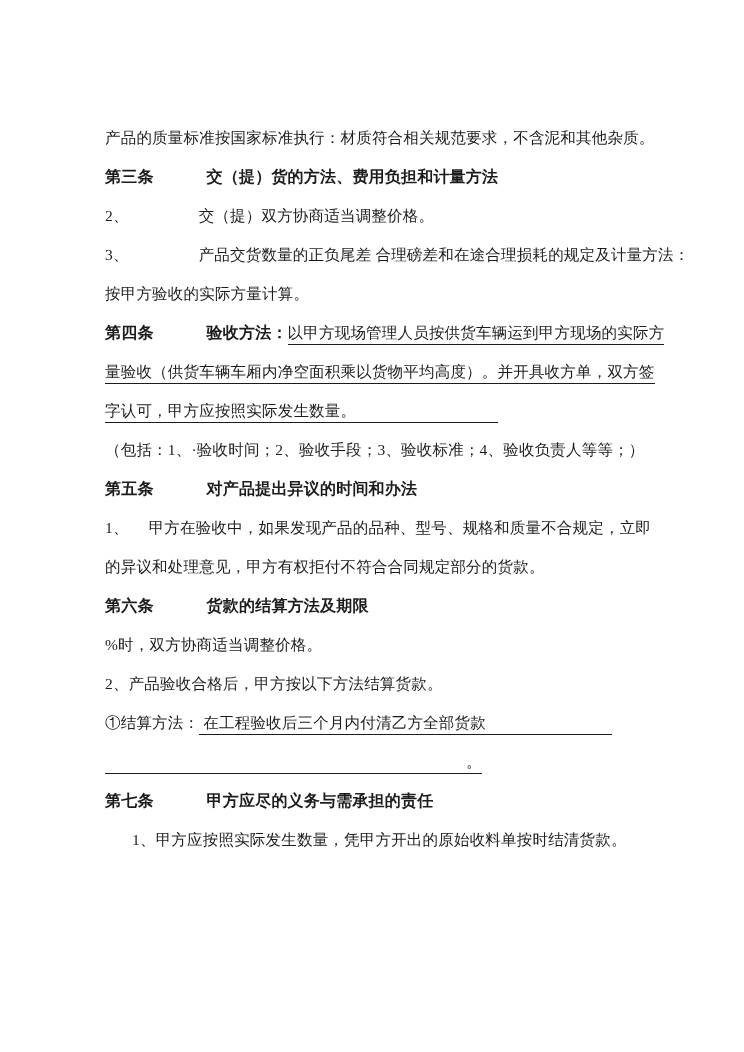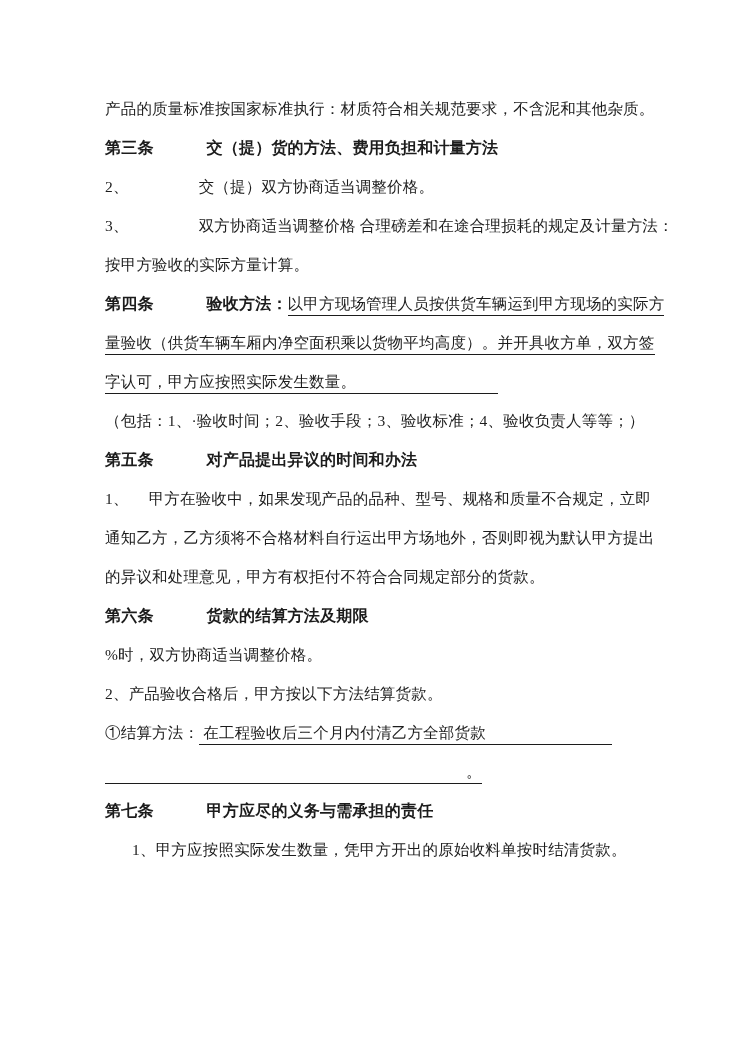--- a/index.html
+++ b/index.html
@@ -11,21 +11,21 @@
     width: 744px;
     height: 1052px;
     overflow: hidden;
     font-family: "Liberation Serif", "DejaVu Serif", serif;
     color: #1c1c1c;
   }
   .page {
     box-sizing: border-box;
     width: 588px;
     height: 1052px;
-    padding: 89px 36px 0 105px;
+    padding: 118px 36px 0 105px;
     background: #ffffff;
   }
   .line {
     height: 39px;
     line-height: 39px;
     white-space: nowrap;
     font-size: 15.5px;
     letter-spacing: 0.2px;
   }
   .run { display: inline; }
@@ -42,29 +42,28 @@
     height: 1px;
   }
 </style>
 </head>
 <body>
 
 <div class="page">
     <div class="line"><span class="run">产品的质量标准按国家标准执行：材质符合相关规范要求，不含泥和其他杂质。</span></div>
     <div class="line"><span class="run b">第三条</span><span class="sp" style="width: 53px;"></span><span class="run b">交（提）货的方法、费用负担和计量方法</span></div>
     <div class="line"><span class="run">2、</span><span class="sp" style="width: 70px;"></span><span class="run">交（提）双方协商适当调整价格。</span></div>
-    <div class="line"><span class="run">3、</span><span class="sp" style="width: 70px;"></span><span class="run">双方协商适当调整价格 合理磅差和在途合理损耗的规定及计量方法：</span></div>
+    <div class="line"><span class="run">3、</span><span class="sp" style="width: 70px;"></span><span class="run">产品交货数量的正负尾差 合理磅差和在途合理损耗的规定及计量方法：</span></div>
     <div class="line"><span class="run">按甲方验收的实际方量计算。</span></div>
     <div class="line"><span class="run b">第四条</span><span class="sp" style="width: 53px;"></span><span class="run b">验收方法：</span><span class="run u">以甲方现场管理人员按供货车辆运到甲方现场的实际方</span></div>
     <div class="line"><span class="run u">量验收（供货车辆车厢内净空面积乘以货物平均高度）。并开具收方单，双方签</span></div>
     <div class="line"><span class="run u">字认可，甲方应按照实际发生数量。</span><span class="run u">　　　　　　　　　</span></div>
     <div class="line"><span class="run">（包括：1、·验收时间；2、验收手段；3、验收标准；4、验收负责人等等；）</span></div>
     <div class="line"><span class="run b">第五条</span><span class="sp" style="width: 53px;"></span><span class="run b">对产品提出异议的时间和办法</span></div>
     <div class="line"><span class="run">1、</span><span class="sp" style="width: 20px;"></span><span class="run">甲方在验收中，如果发现产品的品种、型号、规格和质量不合规定，立即</span></div>
-    <div class="line"><span class="run">通知乙方，乙方须将不合格材料自行运出甲方场地外，否则即视为默认甲方提出</span></div>
     <div class="line"><span class="run">的异议和处理意见，甲方有权拒付不符合合同规定部分的货款。</span></div>
     <div class="line"><span class="run b">第六条</span><span class="sp" style="width: 53px;"></span><span class="run b">货款的结算方法及期限</span></div>
     <div class="line"><span class="run">%时，双方协商适当调整价格。</span></div>
     <div class="line"><span class="run">2、产品验收合格后，甲方按以下方法结算货款。</span></div>
     <div class="line"><span class="run">①结算方法：</span><span class="run u"> 在工程验收后三个月内付清乙方全部货款</span><span class="run u">　　　　　　　　</span></div>
     <div class="line"><span class="run u">　　　　　　　　　　　　　　　　　　　　　　　。</span></div>
     <div class="line"><span class="run b">第七条</span><span class="sp" style="width: 53px;"></span><span class="run b">甲方应尽的义务与需承担的责任</span></div>
     <div class="line"><span class="sp" style="width: 27px;"></span><span class="run">1、甲方应按照实际发生数量，凭甲方开出的原始收料单按时结清货款。</span></div>
   </div>
 

